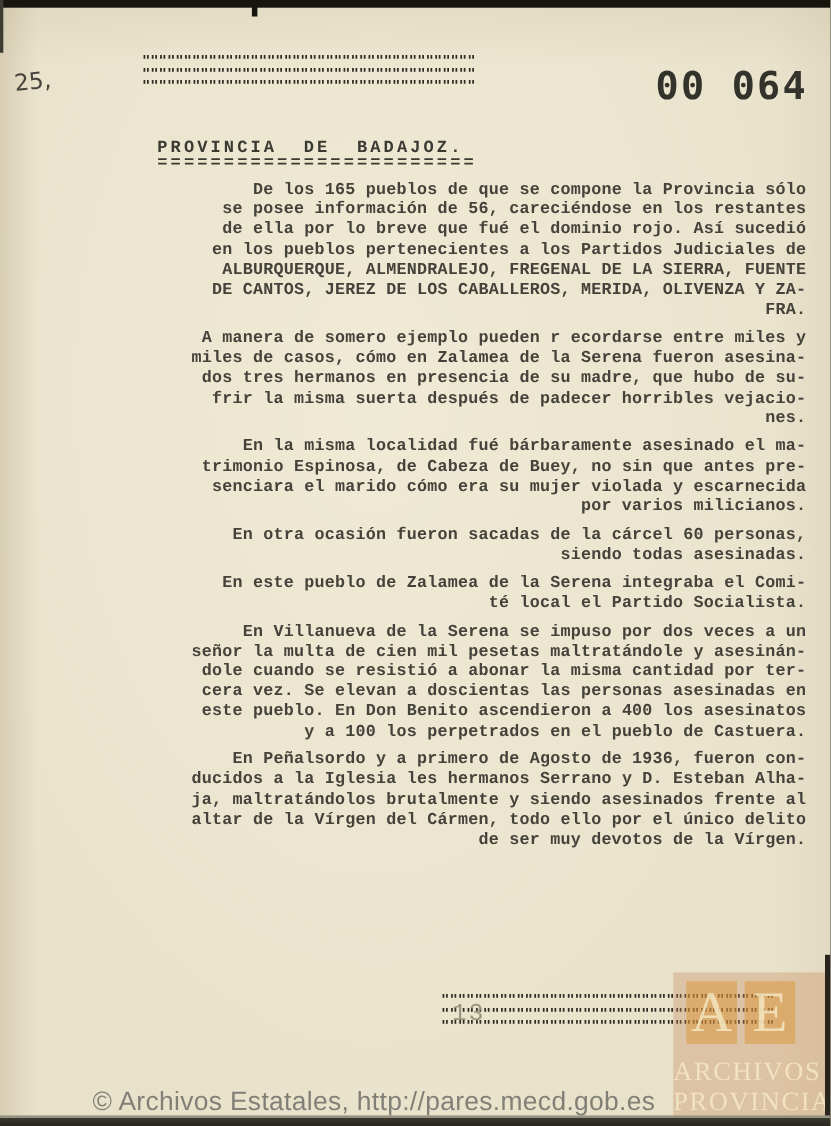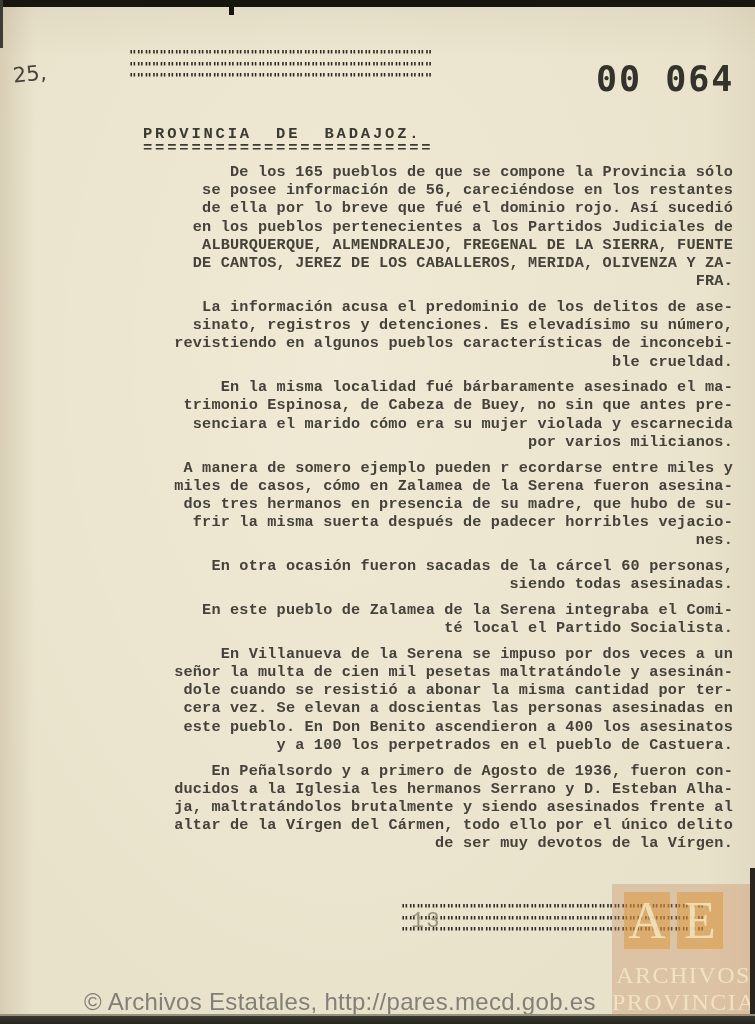--- a/index.html
+++ b/index.html
@@ -128,21 +128,20 @@
   .ae-square {
     width: 46px; height: 57px;
     background: rgba(217,146,48,0.48);
     display: flex; align-items: center; justify-content: center;
     font-family: "Liberation Serif", serif;
     font-size: 52px; line-height: 57px;
     color: rgba(243,228,190,0.88);
   }
   .ae-name {
     margin-top: 13px;
-    text-align: center;
     font-family: "Liberation Serif", serif;
     font-size: 24px; line-height: 27px;
     letter-spacing: 1.5px;
     color: rgba(245,232,197,0.85);
   }
 </style>
 </head>
 <body>
 
 <div class="page">
@@ -164,33 +163,29 @@
   <div class="doc-body">
     <h1 class="doc-title">PROVINCIA  DE  BADAJOZ.</h1>
     <div class="doc-title-underline">========================</div>
     <p>    De los 165 pueblos de que se compone la Provincia sólo
 se posee información de 56, careciéndose en los restantes
 de ella por lo breve que fué el dominio rojo. Así sucedió
 en los pueblos pertenecientes a los Partidos Judiciales de
 ALBURQUERQUE, ALMENDRALEJO, FREGENAL DE LA SIERRA, FUENTE
 DE CANTOS, JEREZ DE LOS CABALLEROS, MERIDA, OLIVENZA Y ZA-
 FRA.</p>
-    <p>    La información acusa el predominio de los delitos de ase-
-sinato, registros y detenciones. Es elevadísimo su número,
-revistiendo en algunos pueblos características de inconcebi-
-ble crueldad.</p>
-    <p>    En la misma localidad fué bárbaramente asesinado el ma-
-trimonio Espinosa, de Cabeza de Buey, no sin que antes pre-
-senciara el marido cómo era su mujer violada y escarnecida
-por varios milicianos.</p>
     <p>    A manera de somero ejemplo pueden r ecordarse entre miles y
 miles de casos, cómo en Zalamea de la Serena fueron asesina-
 dos tres hermanos en presencia de su madre, que hubo de su-
 frir la misma suerta después de padecer horribles vejacio-
 nes.</p>
+    <p>    En la misma localidad fué bárbaramente asesinado el ma-
+trimonio Espinosa, de Cabeza de Buey, no sin que antes pre-
+senciara el marido cómo era su mujer violada y escarnecida
+por varios milicianos.</p>
     <p>    En otra ocasión fueron sacadas de la cárcel 60 personas,
 siendo todas asesinadas.</p>
     <p>    En este pueblo de Zalamea de la Serena integraba el Comi-
 té local el Partido Socialista.</p>
     <p>    En Villanueva de la Serena se impuso por dos veces a un
 señor la multa de cien mil pesetas maltratándole y asesinán-
 dole cuando se resistió a abonar la misma cantidad por ter-
 cera vez. Se elevan a doscientas las personas asesinadas en
 este pueblo. En Don Benito ascendieron a 400 los asesinatos
 y a 100 los perpetrados en el pueblo de Castuera.</p>

